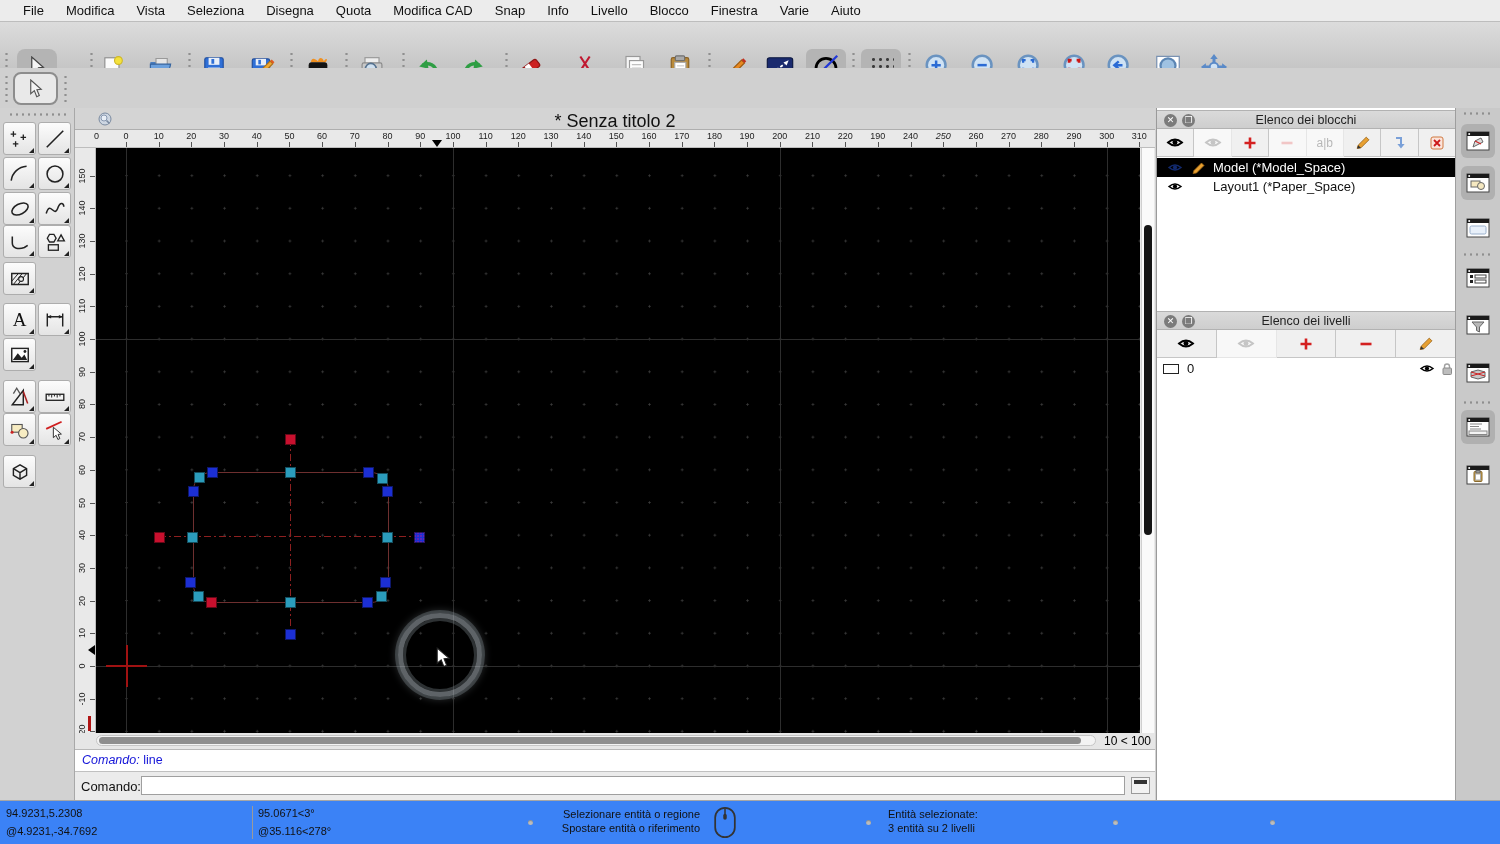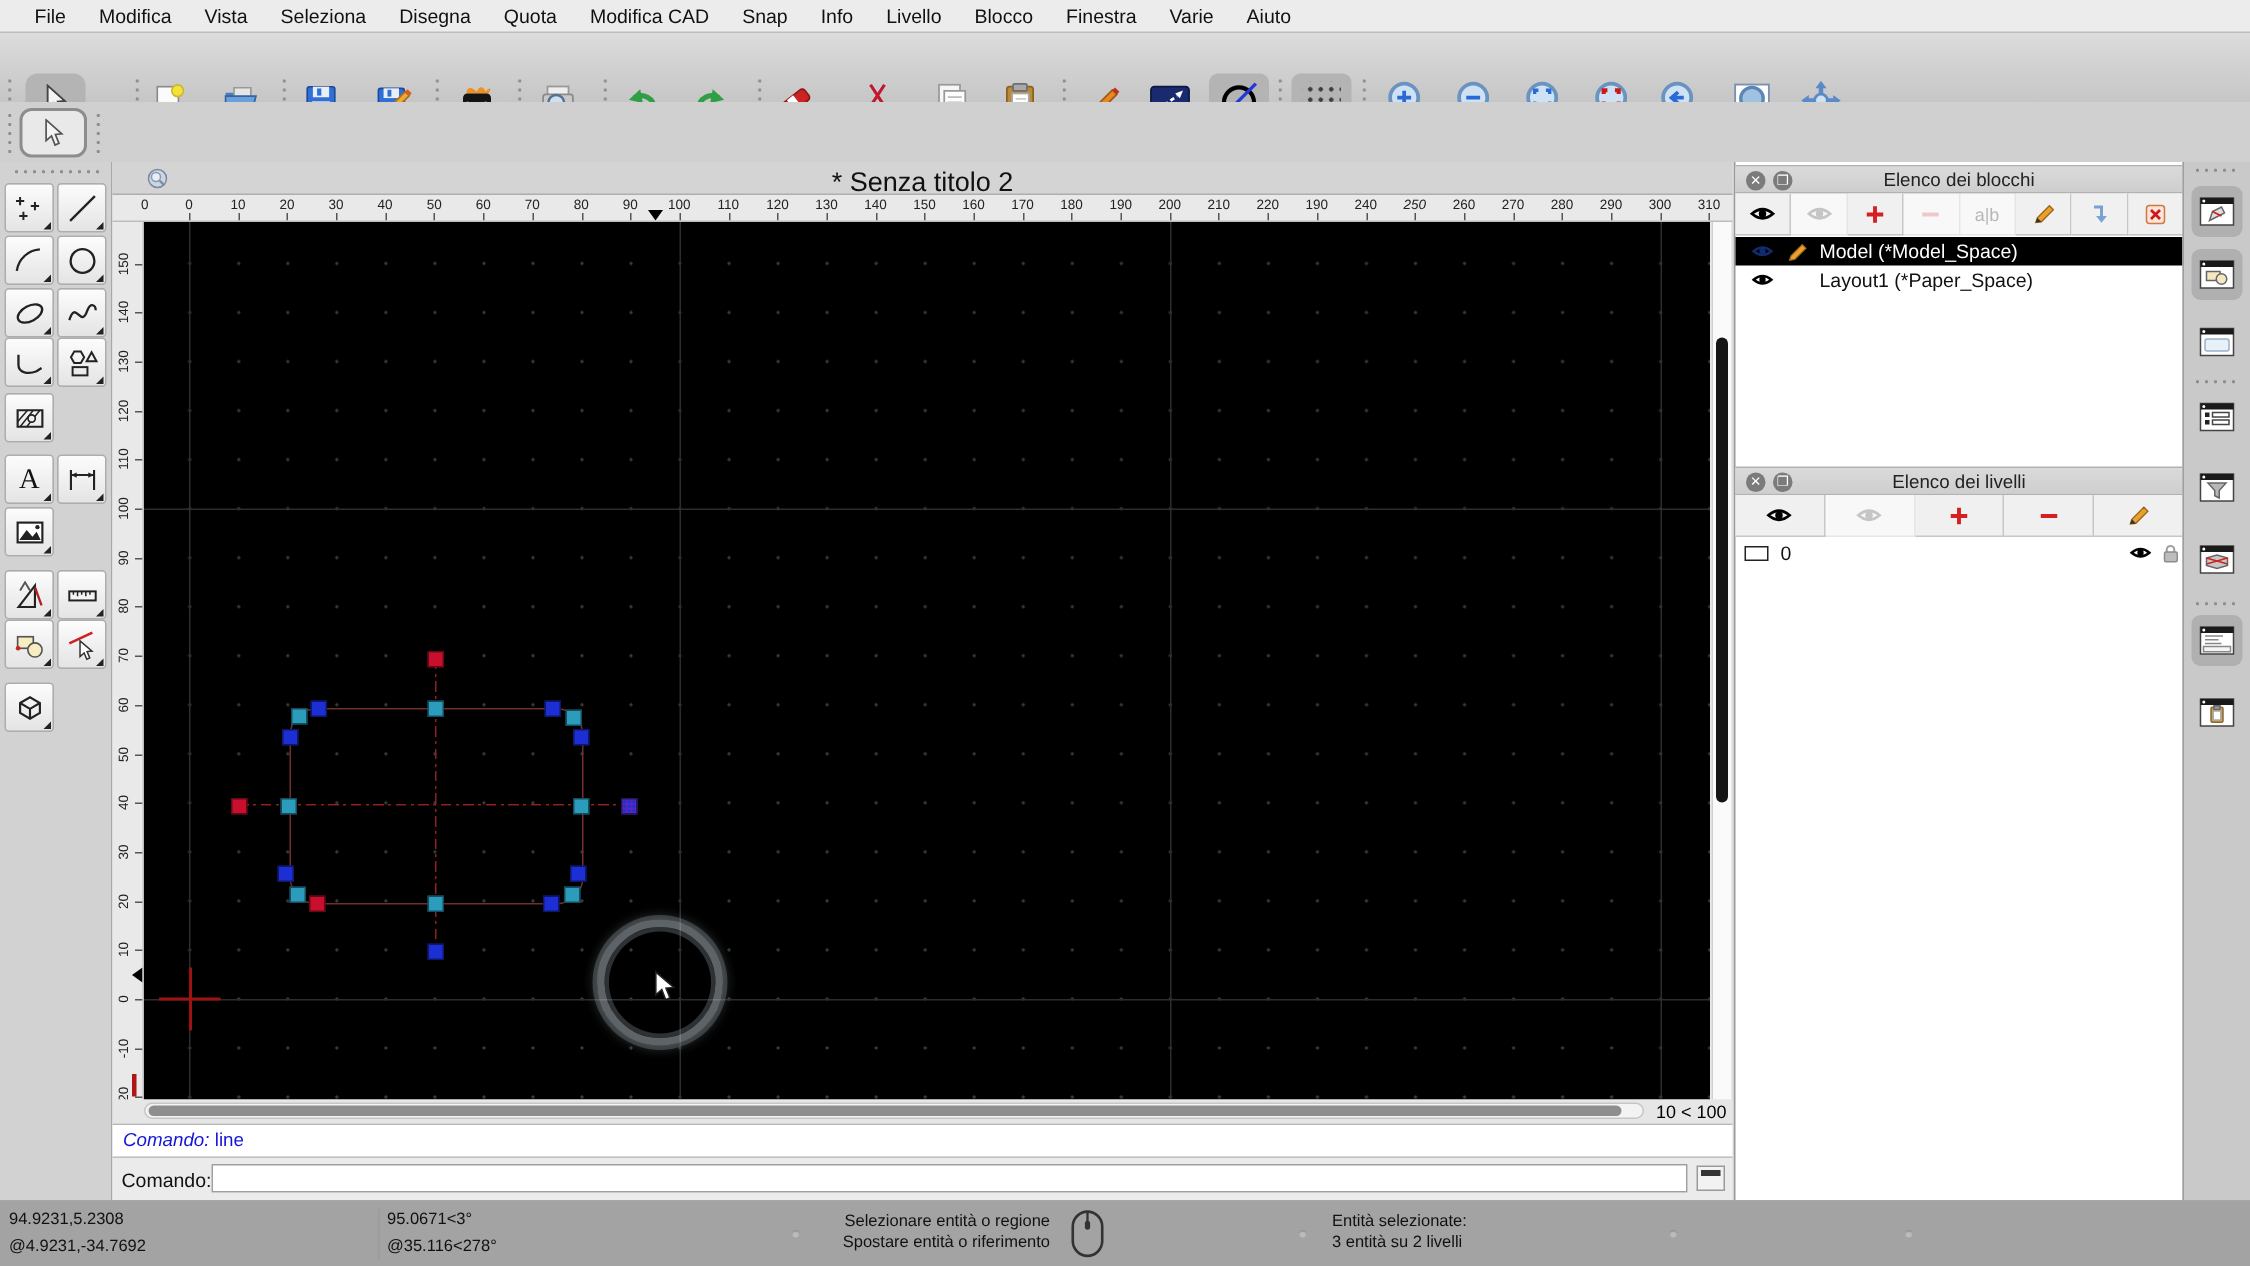--- a/index.html
+++ b/index.html
@@ -93,21 +93,21 @@
   .prow{position:absolute;left:0;width:298px;height:19px;display:flex;align-items:center;font-size:13px;color:#111;}
   .prow.sel{background:#000000;color:#fff;}
   .swatch{width:16px;height:10px;border:1px solid #222;box-sizing:border-box;margin-left:6px;}
   .ab-label{font-size:12px;color:#555;}
   
   #rstrip{position:absolute;left:1455px;top:108px;width:45px;height:692px;background:#c9c9c9;border-left:1px solid #9e9e9e;box-sizing:border-box;}
   .sbtn{position:absolute;left:5px;width:34px;height:34px;display:flex;align-items:center;justify-content:center;}
   .sbtn.on{background:#b0b0b0;border-radius:6px;}
   .sdots{position:absolute;left:6px;width:32px;}
   
-  #statusbar{position:absolute;left:0;top:800px;width:1500px;height:44px;background:#a3a3a3;border-top:1px solid #a6a6a6;box-sizing:border-box;}
+  #statusbar{position:absolute;left:0;top:800px;width:1500px;height:44px;background:#3b82f6;border-top:1px solid #a6a6a6;box-sizing:border-box;}
   .st{position:absolute;font-size:11px;color:#111;white-space:nowrap;}
   #st-div{position:absolute;left:252px;top:5px;width:1px;height:33px;background:#9a9a9a;}
   .stdot{position:absolute;top:19px;width:5px;height:5px;border-radius:50%;background:#bcbcbc;box-shadow:inset 0 1px 1px rgba(0,0,0,.25);}
   svg{display:block;}
 </style>
 </head>
 <body>
 
 <div id="app">
 

